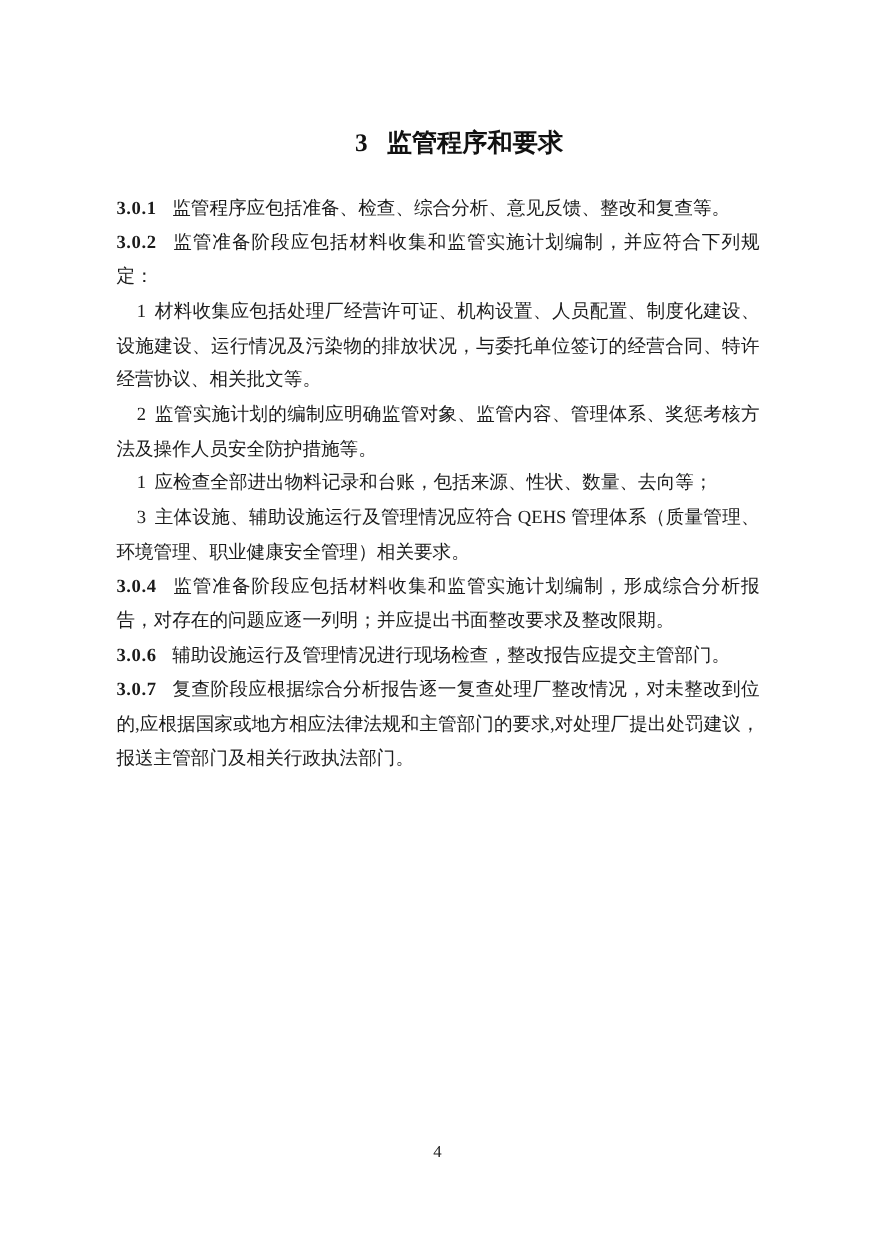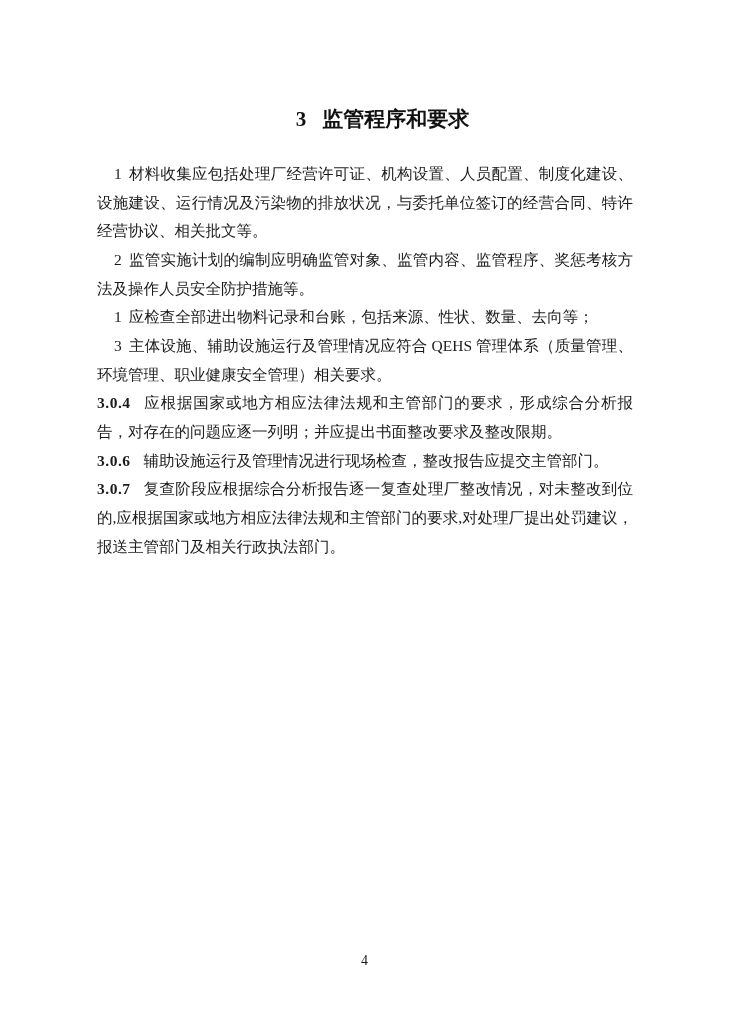--- a/index.html
+++ b/index.html
@@ -69,25 +69,27 @@
 </head>
 <body>
 
 <div class="page">
 
   <h1 class="doc-title">
     <span class="num">3</span><span>监管程序和要求</span>
   </h1>
 
   <div class="content" id="clause-list">
+      <p class="clause"><span class="label">3.0.1</span><span>监管程序应包括准备、检查、综合分析、意见反馈、整改和复查等。</span></p>
+      <p class="clause"><span class="label">3.0.2</span><span>监管准备阶段应包括材料收集和监管实施计划编制，并应符合下列规定：</span></p>
       <p class="subitem"><span class="label">1</span><span>材料收集应包括处理厂经营许可证、机构设置、人员配置、制度化建设、设施建设、运行情况及污染物的排放状况，与委托单位签订的经营合同、特许经营协议、相关批文等。</span></p>
-      <p class="subitem"><span class="label">2</span><span>监管实施计划的编制应明确监管对象、监管内容、监管程序、奖惩考核方法及操作人员安全防护措施等。</span></p>
+      <p class="subitem"><span class="label">2</span><span>监管实施计划的编制应明确监管对象、监管内容、管理体系、奖惩考核方法及操作人员安全防护措施等。</span></p>
       <p class="subitem"><span class="label">1</span><span>应检查全部进出物料记录和台账，包括来源、性状、数量、去向等；</span></p>
       <p class="subitem"><span class="label">3</span><span>主体设施、辅助设施运行及管理情况应符合 QEHS 管理体系（质量管理、环境管理、职业健康安全管理）相关要求。</span></p>
-      <p class="clause"><span class="label">3.0.4</span><span>应根据国家或地方相应法律法规和主管部门的要求，形成综合分析报告，对存在的问题应逐一列明；并应提出书面整改要求及整改限期。</span></p>
+      <p class="clause"><span class="label">3.0.4</span><span>监管准备阶段应包括材料收集和监管实施计划编制，形成综合分析报告，对存在的问题应逐一列明；并应提出书面整改要求及整改限期。</span></p>
       <p class="clause"><span class="label">3.0.6</span><span>辅助设施运行及管理情况进行现场检查，整改报告应提交主管部门。</span></p>
       <p class="clause"><span class="label">3.0.7</span><span>复查阶段应根据综合分析报告逐一复查处理厂整改情况，对未整改到位的,应根据国家或地方相应法律法规和主管部门的要求,对处理厂提出处罚建议，报送主管部门及相关行政执法部门。</span></p>
     </div>
 
   <div class="footer">
     <span>4</span>
   </div>
 
 </div>
 

